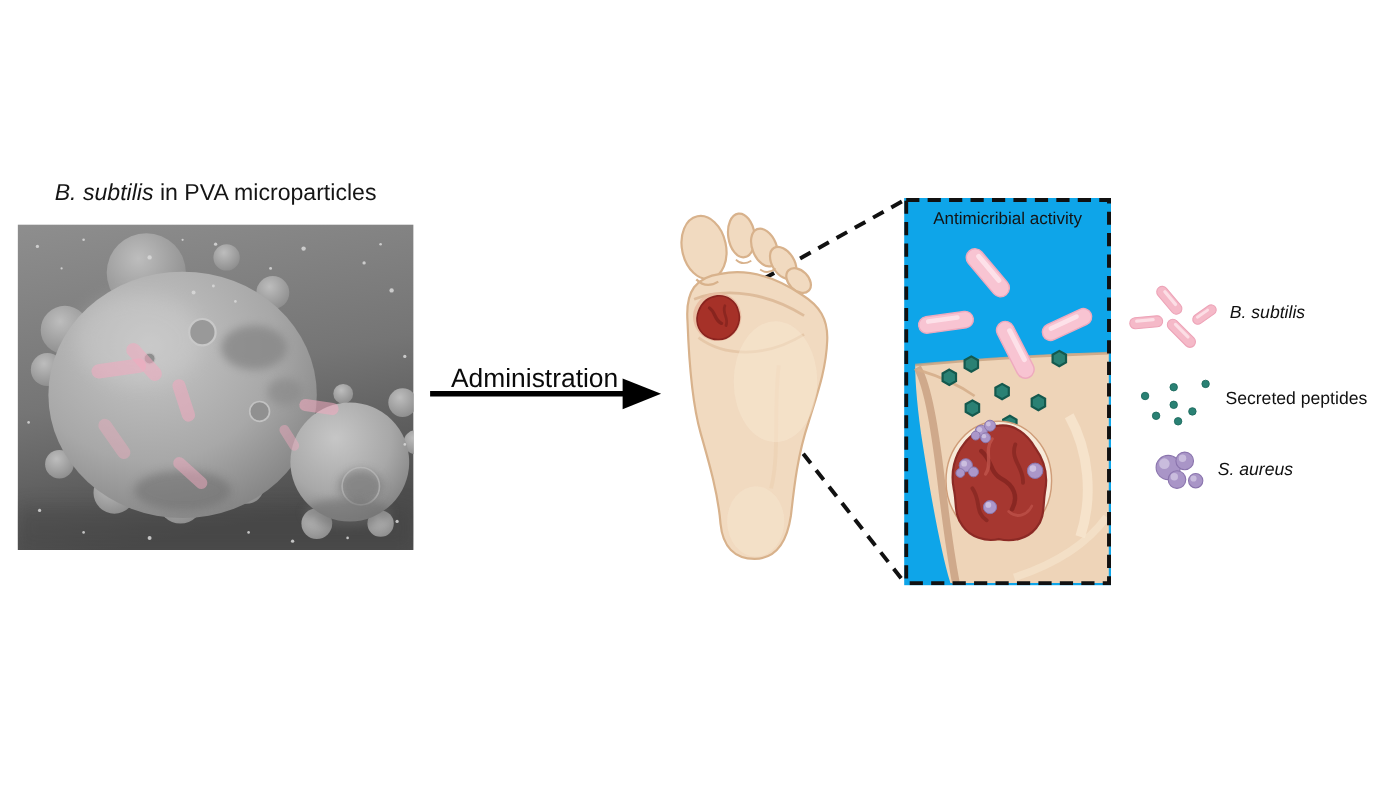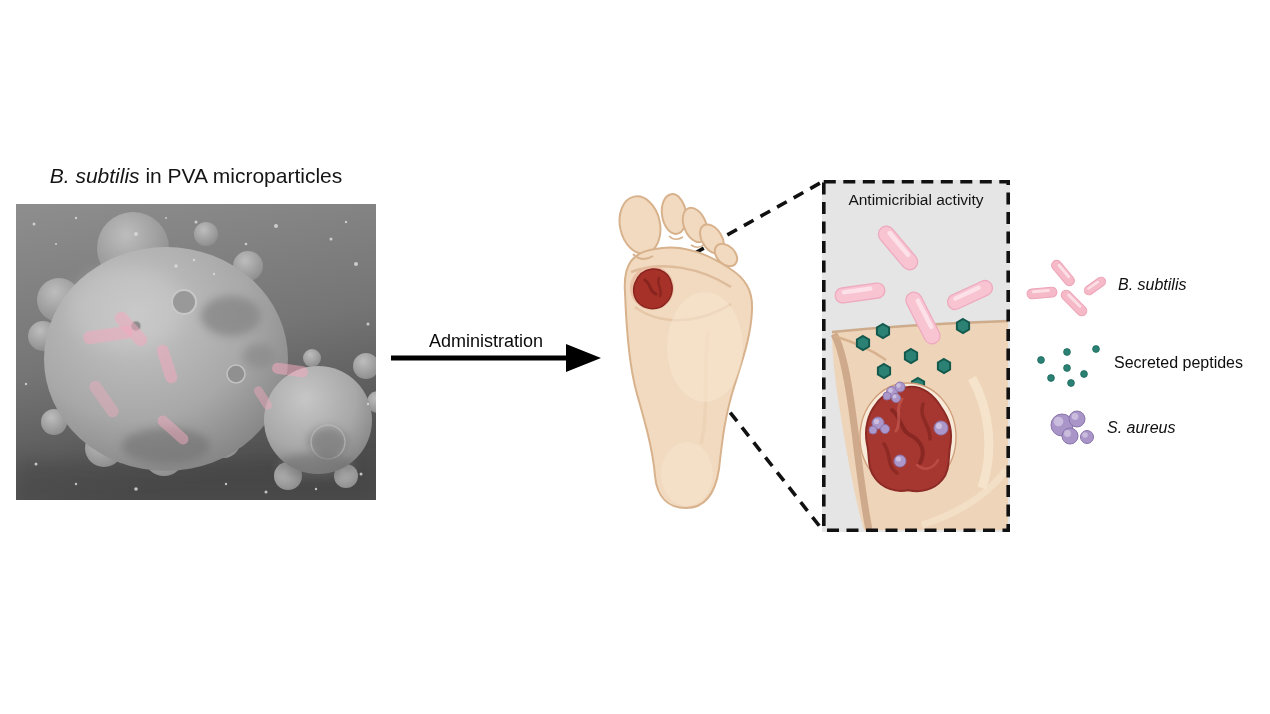--- a/index.html
+++ b/index.html
@@ -1,22 +1,22 @@
 <!DOCTYPE html>
 <html><head>
 <meta charset="utf-8">
 <style>
   html,body{margin:0;padding:0;background:#ffffff;}
   .canvas{position:relative;width:1270px;height:714px;background:#ffffff;overflow:hidden;
           font-family:"Liberation Sans", sans-serif;color:#111;}
   .abs{position:absolute;}
   .sem-title{left:16px;top:164px;width:360px;text-align:center;font-size:21px;color:#151515;}
   .sem-title .sp{font-style:italic;}
-  .arrow-label{left:380px;top:331px;width:212px;text-align:center;font-size:18px;color:#0a0a0a;}
-  .inset-box{left:822px;top:180px;width:188px;height:352px;background:#e5e5e5;}
+  .arrow-label{left:380px;top:331px;width:212px;text-align:center;font-size:24px;color:#0a0a0a;}
+  .inset-box{left:822px;top:180px;width:188px;height:352px;background:#0ea5e9;}
   .inset-title{position:absolute;left:0;top:11px;width:100%;text-align:center;font-size:15.5px;color:#141414;z-index:3;}
   .inset-scene{position:absolute;left:0;top:0;}
   .legend-item{display:flex;align-items:center;}
   .legend-label{font-size:16px;color:#0f0f0f;white-space:nowrap;}
   .legend-label.it{font-style:italic;}
   .li-1{left:1025px;top:253px;gap:9px;}
   .li-2{left:1033px;top:335px;gap:9px;}
   .li-3{left:1041px;top:404px;gap:8px;text-align:right;}
 </style>
 </head>

